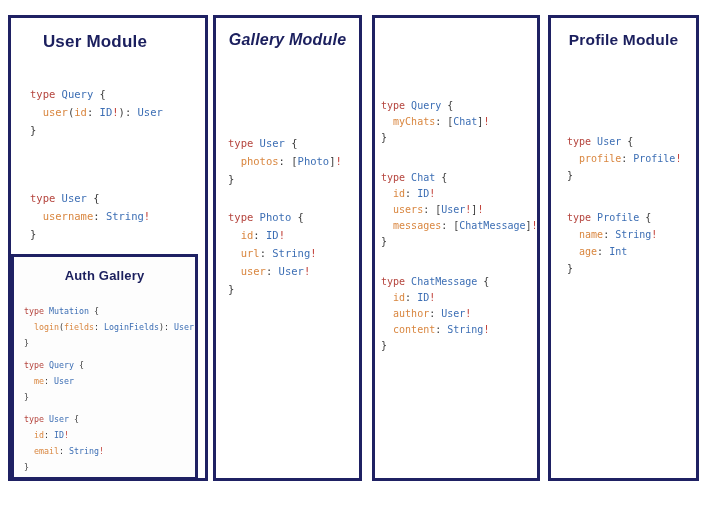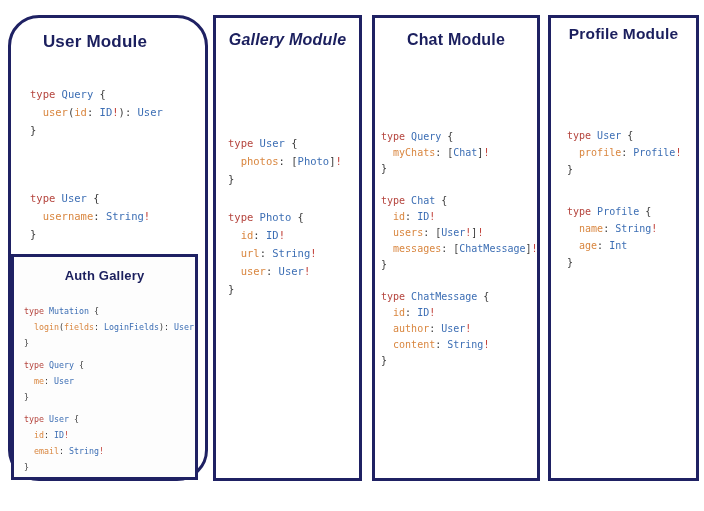--- a/index.html
+++ b/index.html
@@ -30,46 +30,46 @@
     color: var(--punct, #3b3b3b);
   }
   .code .line { white-space: pre; }
   .t-kw { color: var(--keyword, #b5453e); }
   .t-ty { color: var(--typename, #3c6eb4); }
   .t-fd { color: var(--field, #d9863f); }
   .t-bg { color: var(--bang, #c2423a); }
   .t-pu { color: var(--punct, #3b3b3b); }
 
   
-  #panel-user { left: 8px; top: 15px; width: 200px; height: 466px; border-radius: 31px; }
+  #panel-user { left: 8px; top: 15px; width: 200px; height: 466px; }
   #panel-user h2 { margin-top: 14px; font-size: 17px; padding-right: 26px; }
   #panel-user .code { margin: 33px 0 0 19px; font-size: 10.5px; line-height: 18px; }
   #panel-user .block + .block { margin-top: 50px; }
 
   
   #panel-auth { left: 11px; top: 254px; width: 187px; height: 226px; z-index: 2; background: #fdfdfd; }
   #panel-auth h2 { margin-top: 11px; font-size: 13px; }
   #panel-auth .code { margin: 20px 0 0 10px; font-size: 8.3px; line-height: 16px; }
   #panel-auth .block + .block { margin-top: 6px; }
 
   
   #panel-gallery { left: 213px; top: 15px; width: 149px; height: 466px; }
   #panel-gallery h2 { margin-top: 13px; font-size: 16px; font-style: italic; }
   #panel-gallery .code { margin: 85px 0 0 12px; font-size: 10.5px; line-height: 18px; }
   #panel-gallery .block + .block { margin-top: 20px; }
 
   
   #panel-chat { left: 372px; top: 15px; width: 168px; height: 466px; }
   #panel-chat h2 { margin-top: 13px; font-size: 16px; }
   #panel-chat .code { margin: 80px 0 0 6px; font-size: 10px; line-height: 16px; }
-  #panel-chat .block + .block { margin-top: 16px; }
+  #panel-chat .block + .block { margin-top: 24px; }
 
   
   #panel-profile { left: 548px; top: 15px; width: 151px; height: 466px; }
-  #panel-profile h2 { margin-top: 7px; font-size: 15.5px; }
+  #panel-profile h2 { margin-top: 13px; font-size: 15.5px; }
   #panel-profile .code { margin: 84px 0 0 16px; font-size: 10px; line-height: 17px; }
   #panel-profile .block + .block { margin-top: 25px; }
 </style>
 </head>
 <body>
 
 <div class="stage">
 
   <section class="panel" id="panel-user">
     <h2>User Module</h2>
@@ -80,21 +80,20 @@
     <h2>Auth Gallery</h2>
     <div class="code"><div class="block"><div class="line"><span class="t-kw">type </span><span class="t-ty">Mutation</span><span class="t-pu"> {</span></div><div class="line"><span class="t-pu">  </span><span class="t-fd">login</span><span class="t-pu">(</span><span class="t-fd">fields</span><span class="t-pu">: </span><span class="t-ty">LoginFields</span><span class="t-pu">): </span><span class="t-ty">User</span></div><div class="line"><span class="t-pu">}</span></div></div><div class="block"><div class="line"><span class="t-kw">type </span><span class="t-ty">Query</span><span class="t-pu"> {</span></div><div class="line"><span class="t-pu">  </span><span class="t-fd">me</span><span class="t-pu">: </span><span class="t-ty">User</span></div><div class="line"><span class="t-pu">}</span></div></div><div class="block"><div class="line"><span class="t-kw">type </span><span class="t-ty">User</span><span class="t-pu"> {</span></div><div class="line"><span class="t-pu">  </span><span class="t-fd">id</span><span class="t-pu">: </span><span class="t-ty">ID</span><span class="t-bg">!</span></div><div class="line"><span class="t-pu">  </span><span class="t-fd">email</span><span class="t-pu">: </span><span class="t-ty">String</span><span class="t-bg">!</span></div><div class="line"><span class="t-pu">}</span></div></div></div>
   </section>
 
   <section class="panel" id="panel-gallery">
     <h2>Gallery Module</h2>
     <div class="code"><div class="block"><div class="line"><span class="t-kw">type </span><span class="t-ty">User</span><span class="t-pu"> {</span></div><div class="line"><span class="t-pu">  </span><span class="t-fd">photos</span><span class="t-pu">: [</span><span class="t-ty">Photo</span><span class="t-pu">]</span><span class="t-bg">!</span></div><div class="line"><span class="t-pu">}</span></div></div><div class="block"><div class="line"><span class="t-kw">type </span><span class="t-ty">Photo</span><span class="t-pu"> {</span></div><div class="line"><span class="t-pu">  </span><span class="t-fd">id</span><span class="t-pu">: </span><span class="t-ty">ID</span><span class="t-bg">!</span></div><div class="line"><span class="t-pu">  </span><span class="t-fd">url</span><span class="t-pu">: </span><span class="t-ty">String</span><span class="t-bg">!</span></div><div class="line"><span class="t-pu">  </span><span class="t-fd">user</span><span class="t-pu">: </span><span class="t-ty">User</span><span class="t-bg">!</span></div><div class="line"><span class="t-pu">}</span></div></div></div>
   </section>
 
   <section class="panel" id="panel-chat">
-    <h2>Chat Module</h2>
     <div class="code"><div class="block"><div class="line"><span class="t-kw">type </span><span class="t-ty">Query</span><span class="t-pu"> {</span></div><div class="line"><span class="t-pu">  </span><span class="t-fd">myChats</span><span class="t-pu">: [</span><span class="t-ty">Chat</span><span class="t-pu">]</span><span class="t-bg">!</span></div><div class="line"><span class="t-pu">}</span></div></div><div class="block"><div class="line"><span class="t-kw">type </span><span class="t-ty">Chat</span><span class="t-pu"> {</span></div><div class="line"><span class="t-pu">  </span><span class="t-fd">id</span><span class="t-pu">: </span><span class="t-ty">ID</span><span class="t-bg">!</span></div><div class="line"><span class="t-pu">  </span><span class="t-fd">users</span><span class="t-pu">: [</span><span class="t-ty">User</span><span class="t-bg">!</span><span class="t-pu">]</span><span class="t-bg">!</span></div><div class="line"><span class="t-pu">  </span><span class="t-fd">messages</span><span class="t-pu">: [</span><span class="t-ty">ChatMessage</span><span class="t-pu">]</span><span class="t-bg">!</span></div><div class="line"><span class="t-pu">}</span></div></div><div class="block"><div class="line"><span class="t-kw">type </span><span class="t-ty">ChatMessage</span><span class="t-pu"> {</span></div><div class="line"><span class="t-pu">  </span><span class="t-fd">id</span><span class="t-pu">: </span><span class="t-ty">ID</span><span class="t-bg">!</span></div><div class="line"><span class="t-pu">  </span><span class="t-fd">author</span><span class="t-pu">: </span><span class="t-ty">User</span><span class="t-bg">!</span></div><div class="line"><span class="t-pu">  </span><span class="t-fd">content</span><span class="t-pu">: </span><span class="t-ty">String</span><span class="t-bg">!</span></div><div class="line"><span class="t-pu">}</span></div></div></div>
   </section>
 
   <section class="panel" id="panel-profile">
     <h2>Profile Module</h2>
     <div class="code"><div class="block"><div class="line"><span class="t-kw">type </span><span class="t-ty">User</span><span class="t-pu"> {</span></div><div class="line"><span class="t-pu">  </span><span class="t-fd">profile</span><span class="t-pu">: </span><span class="t-ty">Profile</span><span class="t-bg">!</span></div><div class="line"><span class="t-pu">}</span></div></div><div class="block"><div class="line"><span class="t-kw">type </span><span class="t-ty">Profile</span><span class="t-pu"> {</span></div><div class="line"><span class="t-pu">  </span><span class="t-fd">name</span><span class="t-pu">: </span><span class="t-ty">String</span><span class="t-bg">!</span></div><div class="line"><span class="t-pu">  </span><span class="t-fd">age</span><span class="t-pu">: </span><span class="t-ty">Int</span></div><div class="line"><span class="t-pu">}</span></div></div></div>
   </section>
 
 </div>
 

